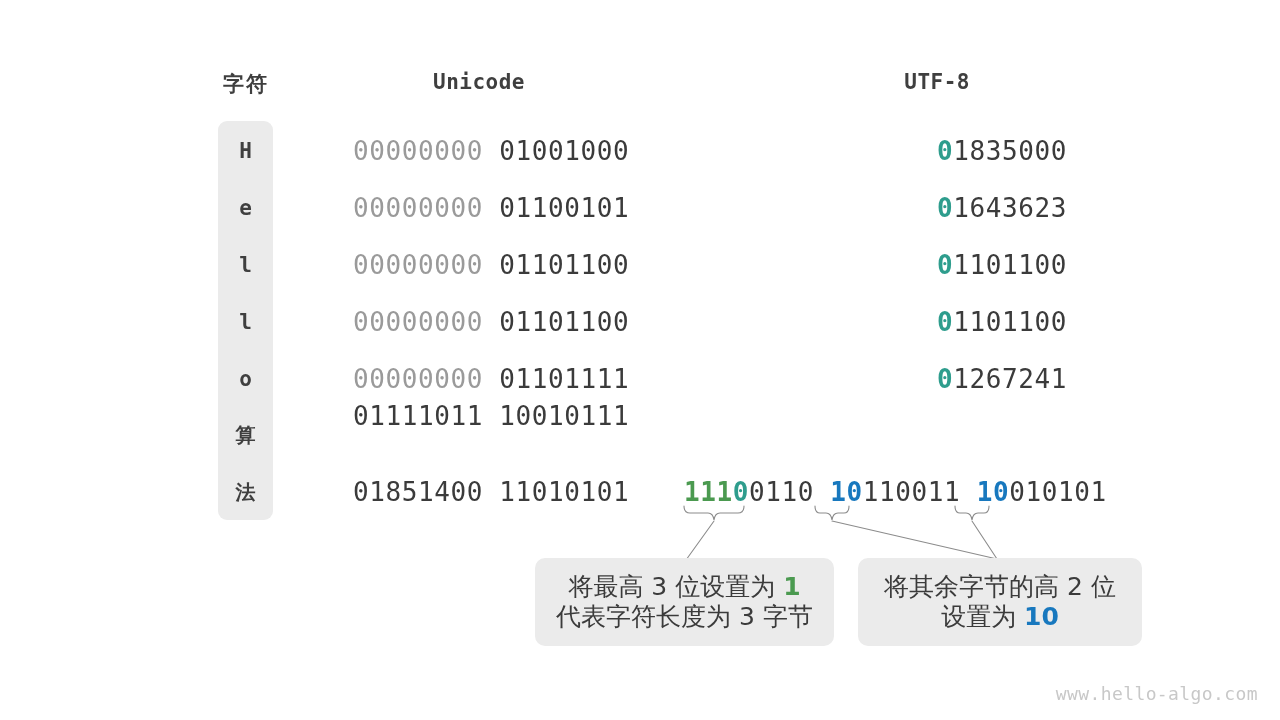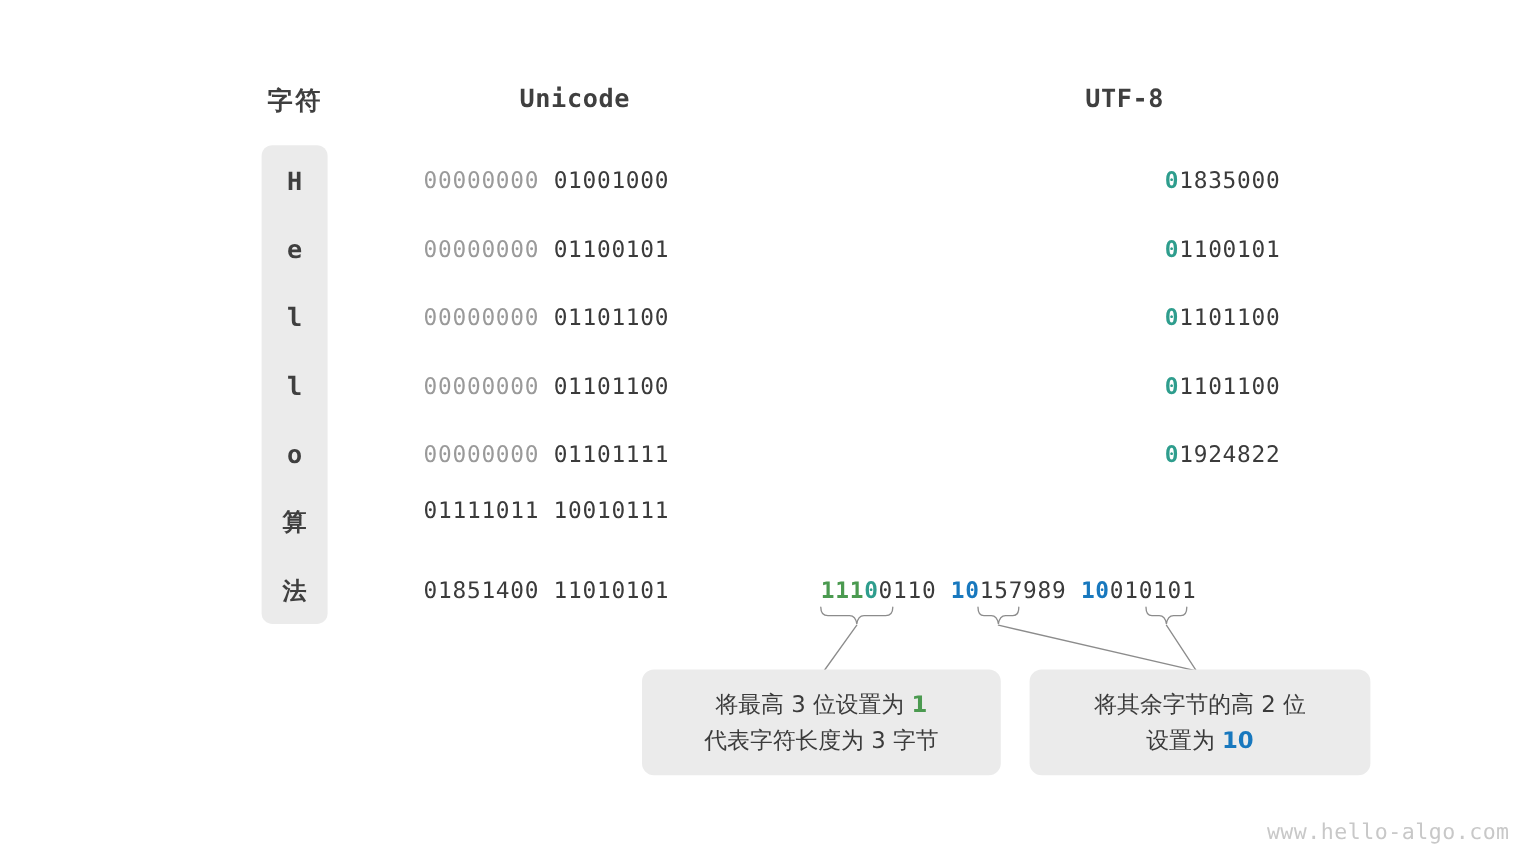--- a/index.html
+++ b/index.html
@@ -66,21 +66,21 @@
     font-family: "DejaVu Sans", "Liberation Sans", sans-serif;
     font-size: 20px;
   }
 
   
   .bits {
     position: absolute;
     height: 24px;
     line-height: 24px;
     font-family: "DejaVu Sans Mono", "Liberation Mono", monospace;
-    font-size: 19px;
+    font-size: 26px;
     letter-spacing: 0.6px;
     white-space: pre;
     color: #3b3b3b;
   }
   .uni-col  { left: 353px; }
   .g  { color: #9a9a9a; }          
   .d  { color: #3b3b3b; }          
   .gr { color: #4b9a50; font-weight: bold; }   
   .tl { color: #2e9d8d; font-weight: bold; }   
   .bl { color: #1878be; font-weight: bold; }   
@@ -102,21 +102,21 @@
   
   .callout {
     position: absolute;
     background: #ebebeb;
     border-radius: 10px;
     display: flex;
     flex-direction: column;
     align-items: center;
     justify-content: center;
     font-family: "DejaVu Sans", "Liberation Sans", sans-serif;
-    font-size: 19px;
+    font-size: 25px;
     color: #3b3b3b;
     line-height: 30px;
   }
   #callout-1 { left: 535px; top: 558px; width: 299px; height: 88px; }
   #callout-2 { left: 858px; top: 558px; width: 284px; height: 88px; }
   .callout .line { white-space: pre; }
   .callout b { font-weight: bold; }
 
   
   #watermark {
@@ -146,31 +146,31 @@
   <div class="char-cell" style="top:310px">l</div>
   <div class="char-cell" style="top:367px">o</div>
   <div class="char-cell cjk" style="top:423px">算</div>
   <div class="char-cell cjk" style="top:480px">法</div>
 
   <div class="bits uni-col" style="top:139px"><span class="g">00000000</span><span class="d"> </span><span class="d">01001000</span></div>
   <div class="bits uni-col" style="top:196px"><span class="g">00000000</span><span class="d"> </span><span class="d">01100101</span></div>
   <div class="bits uni-col" style="top:253px"><span class="g">00000000</span><span class="d"> </span><span class="d">01101100</span></div>
   <div class="bits uni-col" style="top:310px"><span class="g">00000000</span><span class="d"> </span><span class="d">01101100</span></div>
   <div class="bits uni-col" style="top:367px"><span class="g">00000000</span><span class="d"> </span><span class="d">01101111</span></div>
-  <div class="bits uni-col" style="top:414px"><span class="d">01111011 10010111</span></div>
+  <div class="bits uni-col" style="top:404px"><span class="d">01111011 10010111</span></div>
   <div class="bits uni-col" style="top:480px"><span class="d">01851400 11010101</span></div>
 
   <div class="bits utf8-right" style="top:139px"><span class="tl">0</span><span class="d">1835000</span></div>
-  <div class="bits utf8-right" style="top:196px"><span class="tl">0</span><span class="d">1100101</span></div>
+  <div class="bits utf8-right" style="top:196px"><span class="tl">0</span><span class="d">1643623</span></div>
   <div class="bits utf8-right" style="top:253px"><span class="tl">0</span><span class="d">1101100</span></div>
   <div class="bits utf8-right" style="top:310px"><span class="tl">0</span><span class="d">1101100</span></div>
-  <div class="bits utf8-right" style="top:367px"><span class="tl">0</span><span class="d">1924822</span></div>
+  <div class="bits utf8-right" style="top:367px"><span class="tl">0</span><span class="d">1267241</span></div>
 
 
-  <div class="bits utf8-multi" style="top:480px"><span class="gr">111</span><span class="tl">0</span><span class="d">0110</span><span class="d"> </span><span class="bl">10</span><span class="d">157989</span><span class="d"> </span><span class="bl">10</span><span class="d">010101</span></div>
+  <div class="bits utf8-multi" style="top:480px"><span class="gr">111</span><span class="tl">0</span><span class="d">0110</span><span class="d"> </span><span class="bl">10</span><span class="d">110011</span><span class="d"> </span><span class="bl">10</span><span class="d">010101</span></div>
 
   <svg id="connectors" viewBox="0 0 1280 720">
     <g fill="none" stroke="#8c8c8c" stroke-width="1.1" stroke-linecap="round">
 
       <path d="M684,506 q0,7 6,7 h18 q5,0 6,7 q1,-7 6,-7 h18 q6,0 6,-7"></path>
 
       <path d="M815,506 q0,7 5,7 h6 q5,0 6,7 q1,-7 6,-7 h6 q5,0 5,-7"></path>
 
       <path d="M955,506 q0,7 5,7 h6 q5,0 6,7 q1,-7 6,-7 h6 q5,0 5,-7"></path>
 

